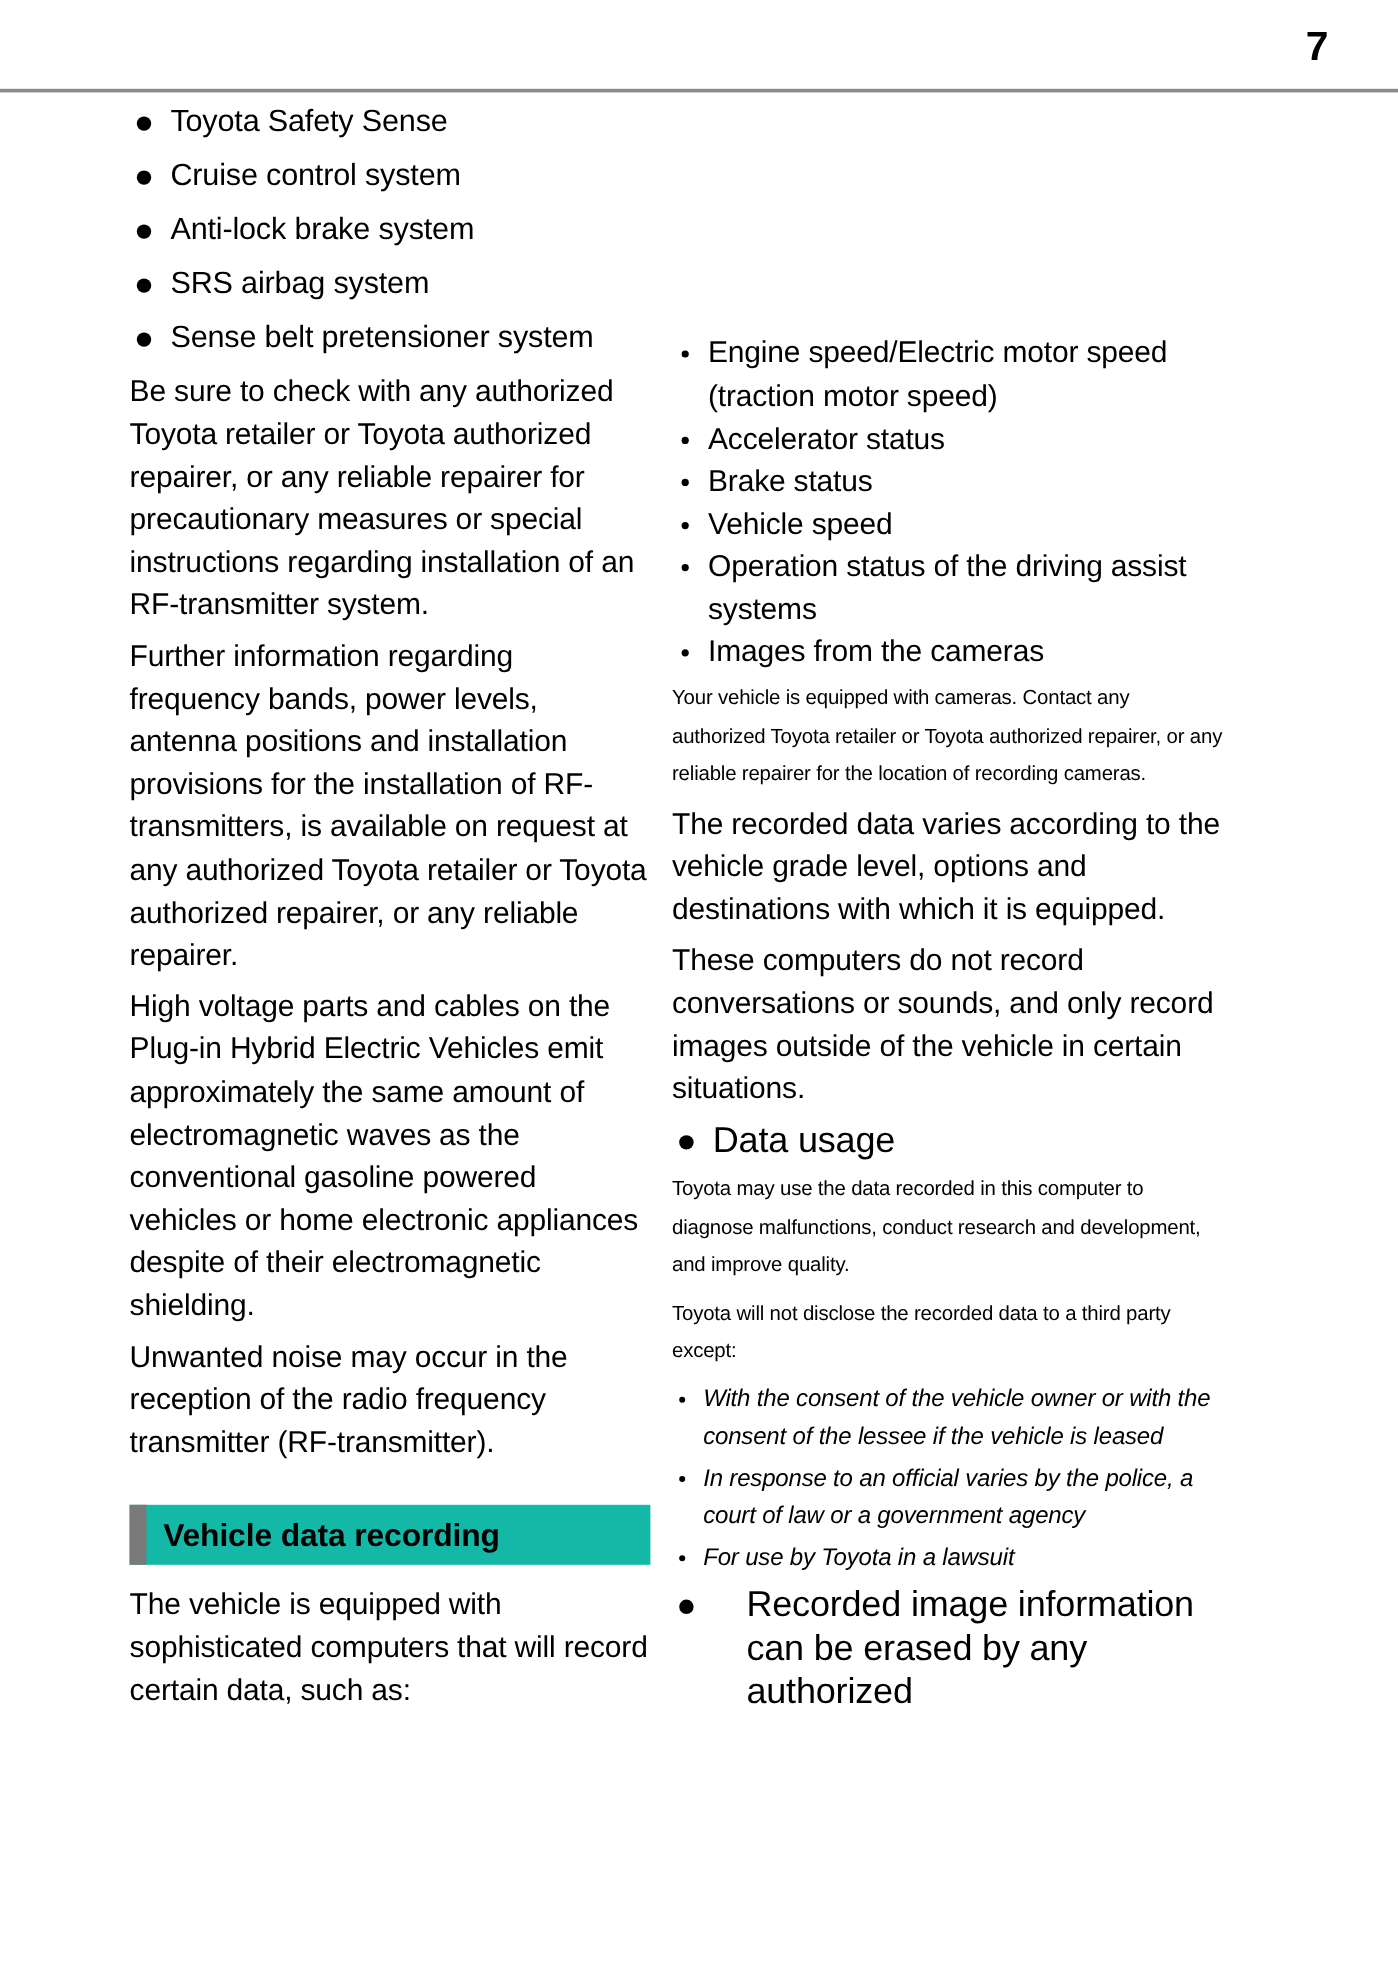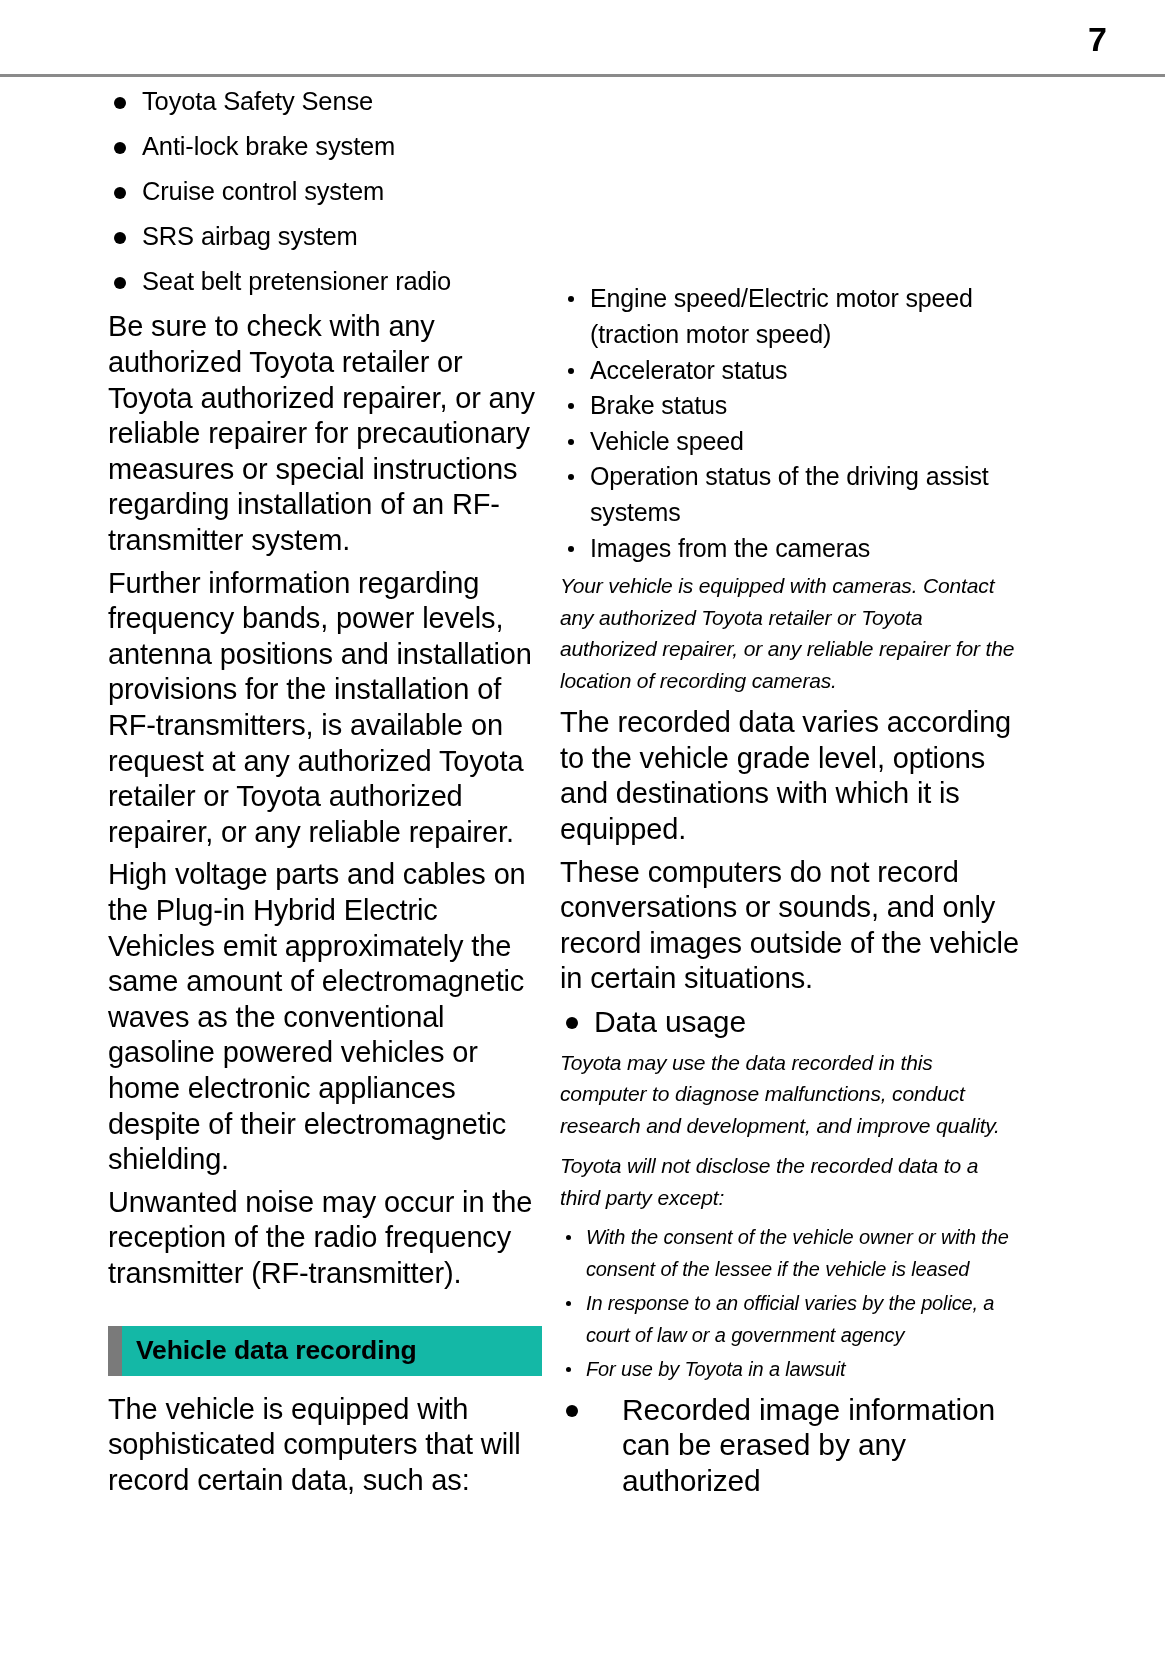--- a/index.html
+++ b/index.html
@@ -68,30 +68,29 @@
     padding-right: 18px;
   }
   .col-right {
     width: 605px;
     padding-left: 0px;
     padding-right: 145px;
   }
 
   
   .para {
-    font-size: 29px;
+    font-size: 25px;
     line-height: 35.6px;
     margin: 0 0 7px 0;
     letter-spacing: -0.15px;
   }
   .para.small {
-    font-size: 21px;
+    font-size: 17px;
     line-height: 31.5px;
     margin: 0 0 9px 0;
-    font-style: italic;
   }
 
   
   .list-disc {
     list-style: none;
     margin: 0 0 2px 0;
     padding: 0;
   }
   .list-disc > li {
     position: relative;
@@ -244,33 +243,33 @@
 
     <div class="col col-left">
 
       <ul class="list-disc">
         <li>
           <span class="bullet-glyph"></span>
           <span>Toyota Safety Sense</span>
         </li>
         <li>
           <span class="bullet-glyph"></span>
+          <span>Cruise control system</span>
+        </li>
+        <li>
+          <span class="bullet-glyph"></span>
           <span>Anti-lock brake system</span>
         </li>
         <li>
           <span class="bullet-glyph"></span>
-          <span>Cruise control system</span>
-        </li>
-        <li>
-          <span class="bullet-glyph"></span>
           <span>SRS airbag system</span>
         </li>
         <li>
           <span class="bullet-glyph"></span>
-          <span>Seat belt pretensioner radio</span>
+          <span>Sense belt pretensioner system</span>
         </li>
       </ul>
 
       <p class="para">Be sure to check with any authorized Toyota retailer or Toyota authorized repairer, or any reliable repairer for precautionary measures or special instructions regarding installation of an RF-transmitter system.</p>
       <p class="para">Further information regarding frequency bands, power levels, antenna positions and installation provisions for the installation of RF-transmitters, is available on request at any authorized Toyota retailer or Toyota authorized repairer, or any reliable repairer.</p>
       <p class="para">High voltage parts and cables on the Plug-in Hybrid Electric Vehicles emit approximately the same amount of electromagnetic waves as the conventional gasoline powered vehicles or home electronic appliances despite of their electromagnetic shielding.</p>
       <p class="para">Unwanted noise may occur in the reception of the radio frequency transmitter (RF-transmitter).</p>
 
       <div class="section-heading">
         <div class="accent-bar"></div>

